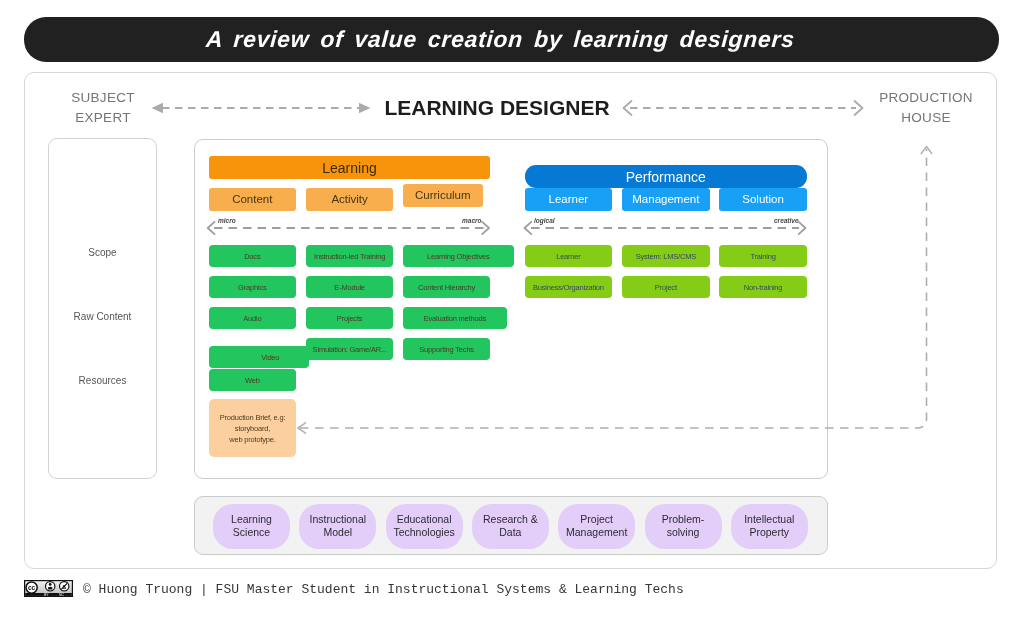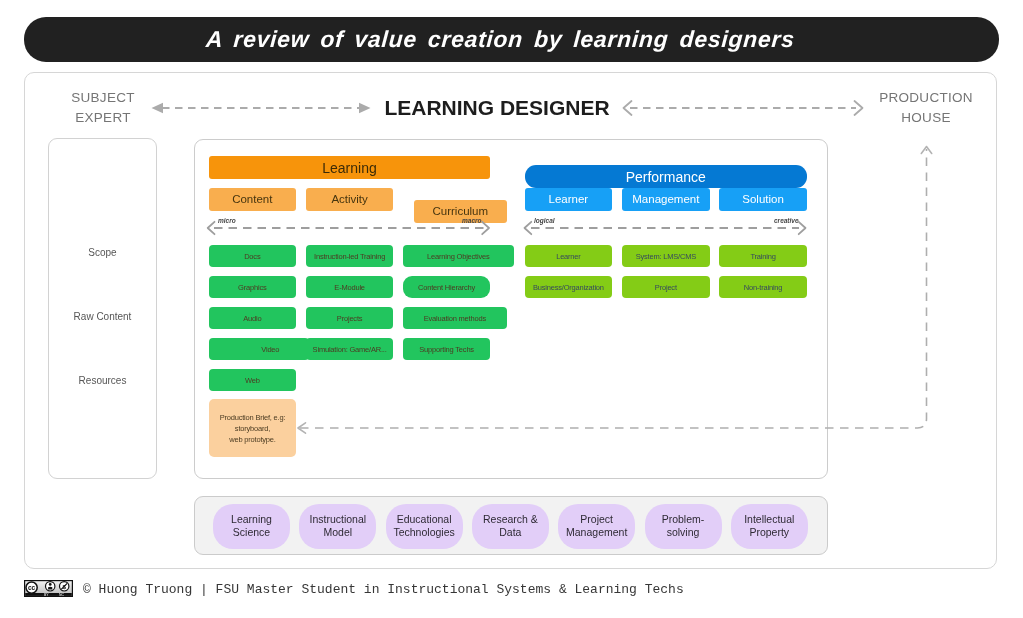--- a/index.html
+++ b/index.html
@@ -54,38 +54,38 @@
 <div class="abs leftcol"></div>
 <div class="abs lcitem" style="left:48px; top:247px;">Scope</div>
 <div class="abs lcitem" style="left:48px; top:311px;">Raw Content</div>
 <div class="abs lcitem" style="left:48px; top:375px;">Resources</div>
 
 <div class="abs midbox"></div>
 
 <div class="abs hdr orange" style="left:208.8px; top:156px; width:281.4px;">Learning</div>
 <div class="abs cat orange" style="left:208.8px; top:188px; width:87px;">Content</div>
 <div class="abs cat orange" style="left:305.8px; top:188px; width:87.6px;">Activity</div>
-<div class="abs cat orange" style="left:402.8px; top:200px; width:93px;margin-left:11px;">Curriculum</div>
+<div class="abs cat orange" style="left:402.8px; top:184px; width:80px;">Curriculum</div>
 <div class="abs axislabel" style="left:218px; top:216.5px;">micro</div>
 <div class="abs axislabel" style="left:462px; top:216.5px;">macro</div>
 
 <div class="abs sbox orange" style="left:208.8px; top:245px; width:87px;">Docs</div>
 <div class="abs sbox orange" style="left:208.8px; top:276px; width:87px;">Graphics</div>
 <div class="abs sbox orange" style="left:208.8px; top:307px; width:87px;">Audio</div>
-<div class="abs sbox orange" style="left:208.8px; top:338px; width:100px;padding-left:23px;">Video</div>
+<div class="abs sbox orange" style="left:208.8px; top:346px; width:100px;padding-left:23px;">Video</div>
 <div class="abs sbox orange" style="left:208.8px; top:369px; width:87px;">Web</div>
 <div class="abs brief">Production Brief, e.g:<br>storyboard,<br>web prototype.</div>
 
 <div class="abs sbox orange" style="left:305.8px; top:245px; width:87.6px;">Instruction-led Training</div>
 <div class="abs sbox orange" style="left:305.8px; top:276px; width:87.6px;">E-Module</div>
 <div class="abs sbox orange" style="left:305.8px; top:307px; width:87.6px;">Projects</div>
 <div class="abs sbox orange" style="left:305.8px; top:338px; width:87.6px;">Simulation: Game/AR...</div>
 
 <div class="abs sbox orange" style="left:402.8px; top:245px; width:111px;">Learning Objectives</div>
-<div class="abs sbox orange" style="left:402.8px; top:276px; width:87.6px;border-radius:9px;">Content Hierarchy</div>
+<div class="abs sbox orange" style="left:402.8px; top:276px; width:87.6px;">Content Hierarchy</div>
 <div class="abs sbox orange" style="left:402.8px; top:307px; width:104px;">Evaluation methods</div>
 <div class="abs sbox orange" style="left:402.8px; top:338px; width:87.6px;">Supporting Techs</div>
 
 <div class="abs hdr blue" style="left:524.7px; top:165px; width:282.1px;border-radius:11px;">Performance</div>
 <div class="abs cat blue" style="left:524.7px; top:188px; width:87.4px;">Learner</div>
 <div class="abs cat blue" style="left:622px; top:188px; width:87.7px;">Management</div>
 <div class="abs cat blue" style="left:719.4px; top:188px; width:87.4px;">Solution</div>
 <div class="abs axislabel" style="left:534px; top:216.5px;">logical</div>
 <div class="abs axislabel" style="left:774px; top:216.5px;">creative</div>
 

